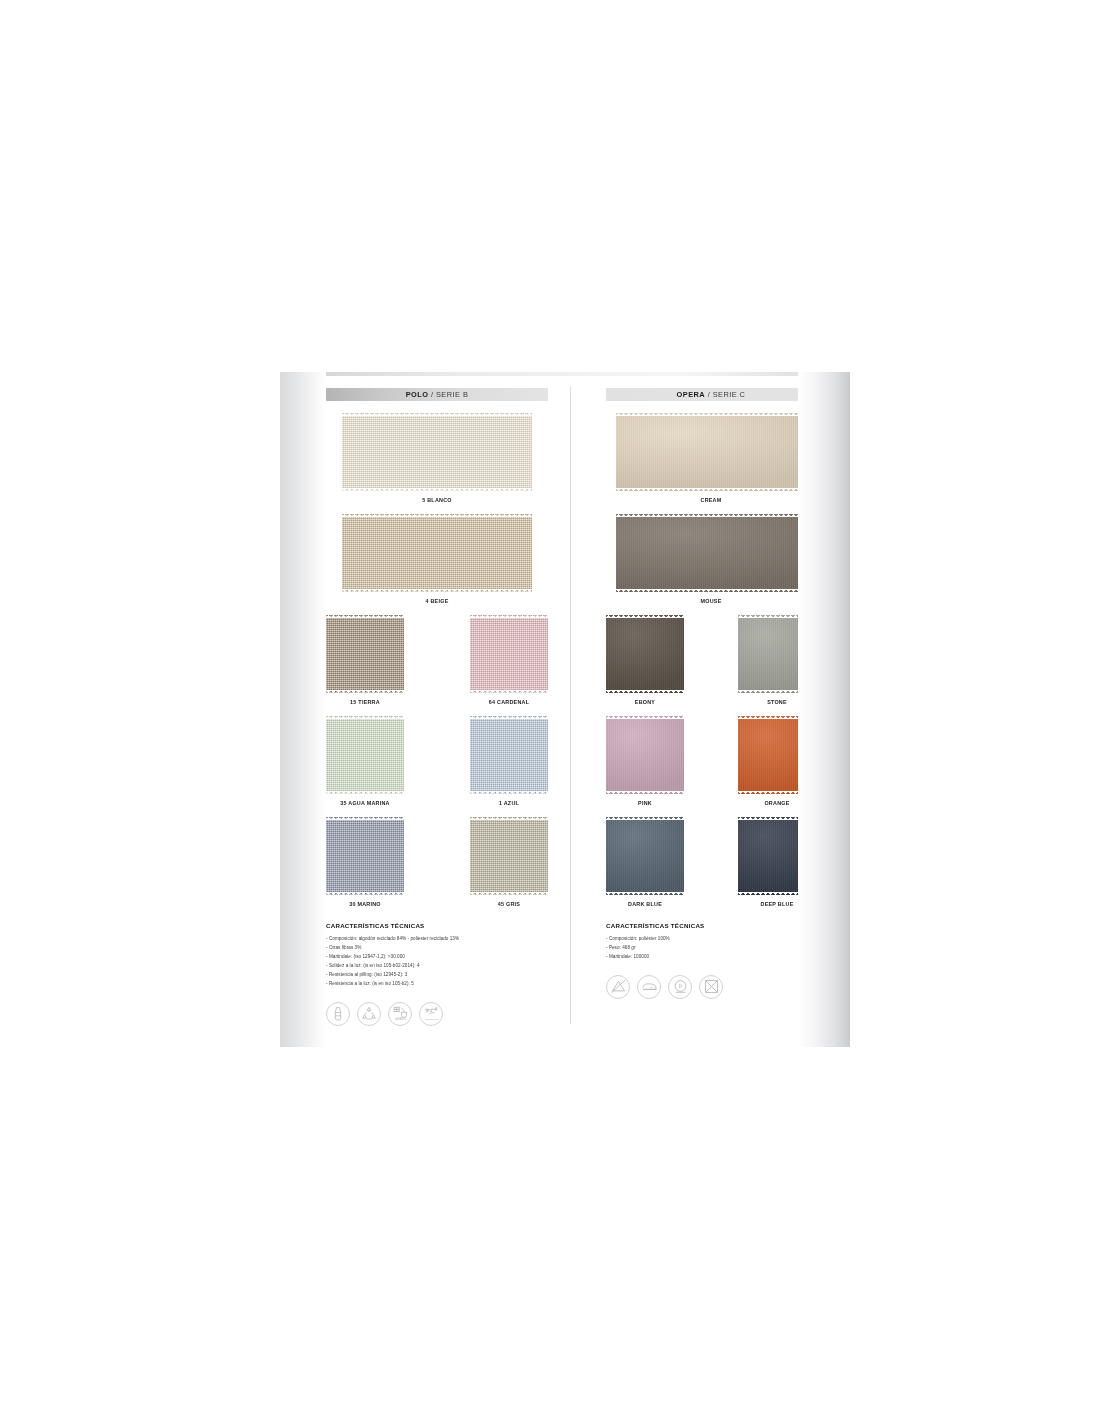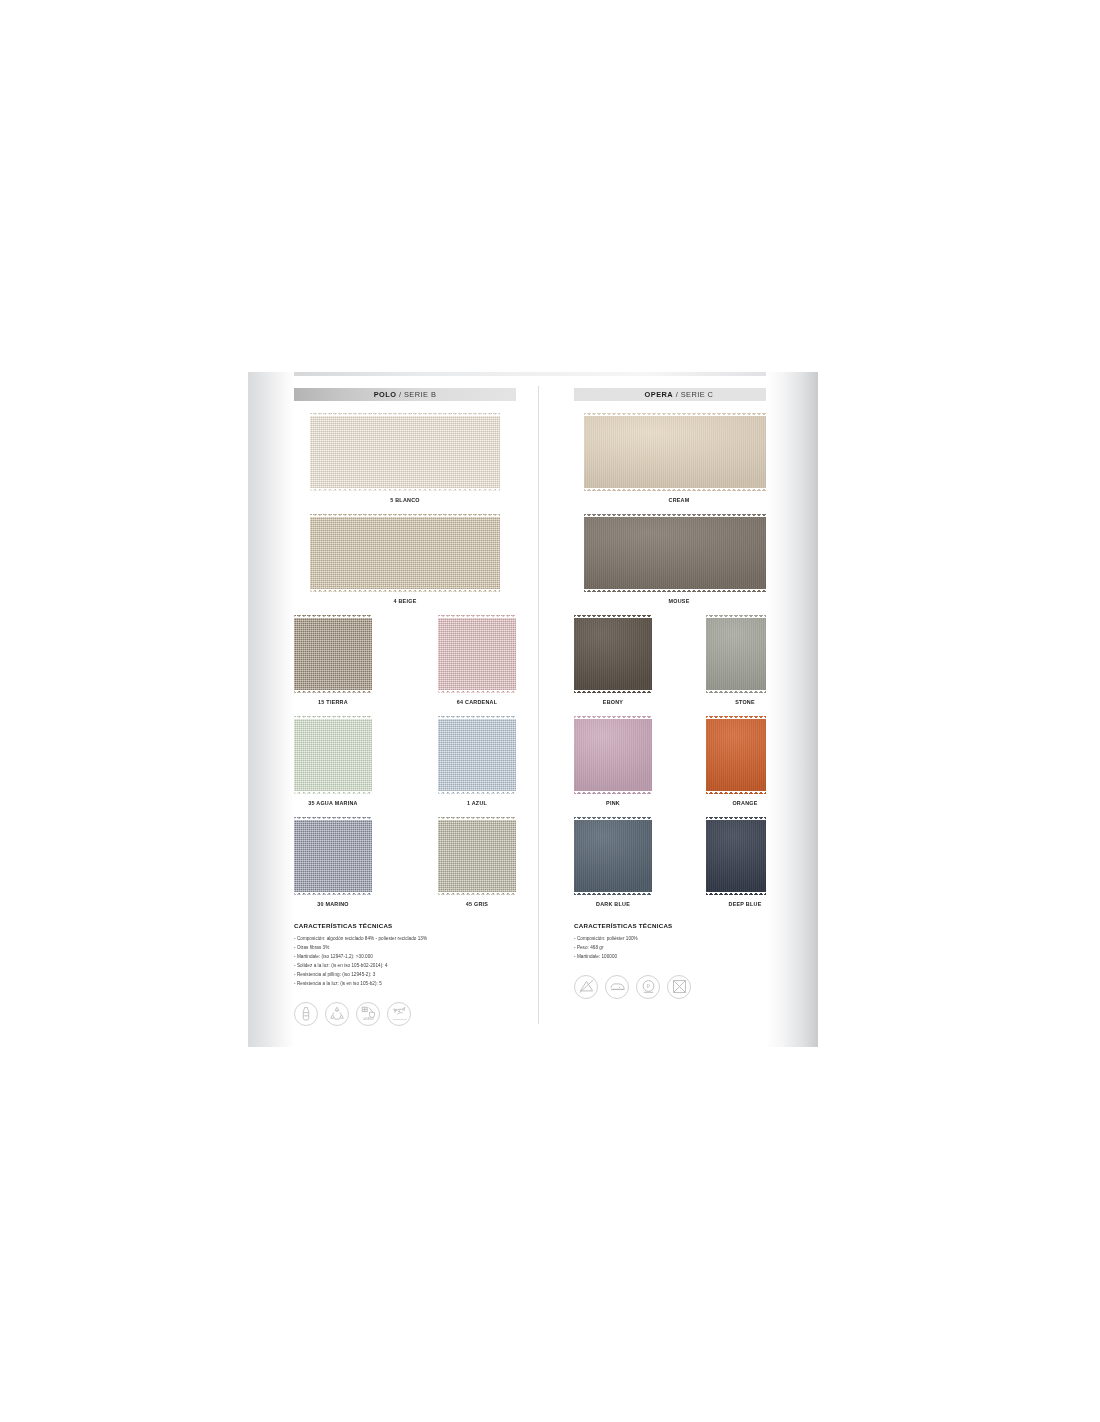--- a/index.html
+++ b/index.html
@@ -7,21 +7,21 @@
     width:1100px;height:1422px;
     background:#ffffff;
     font-family:"Liberation Sans", sans-serif;
     overflow:hidden;
     position:relative;
   }
 
   
   #catalogue{
     position:absolute;
-    left:248px; top:372px;
+    left:280px; top:372px;
     width:570px; height:675px;
     background:#ffffff;
   }
   
   #catalogue .curl-left{
     position:absolute;left:0;top:0;width:46px;height:100%;
     background:linear-gradient(to right,#d9dadc 0%,#e4e5e7 32%,#f4f4f5 70%,#ffffff 100%);
     pointer-events:none;
   }
   #catalogue .curl-right{

